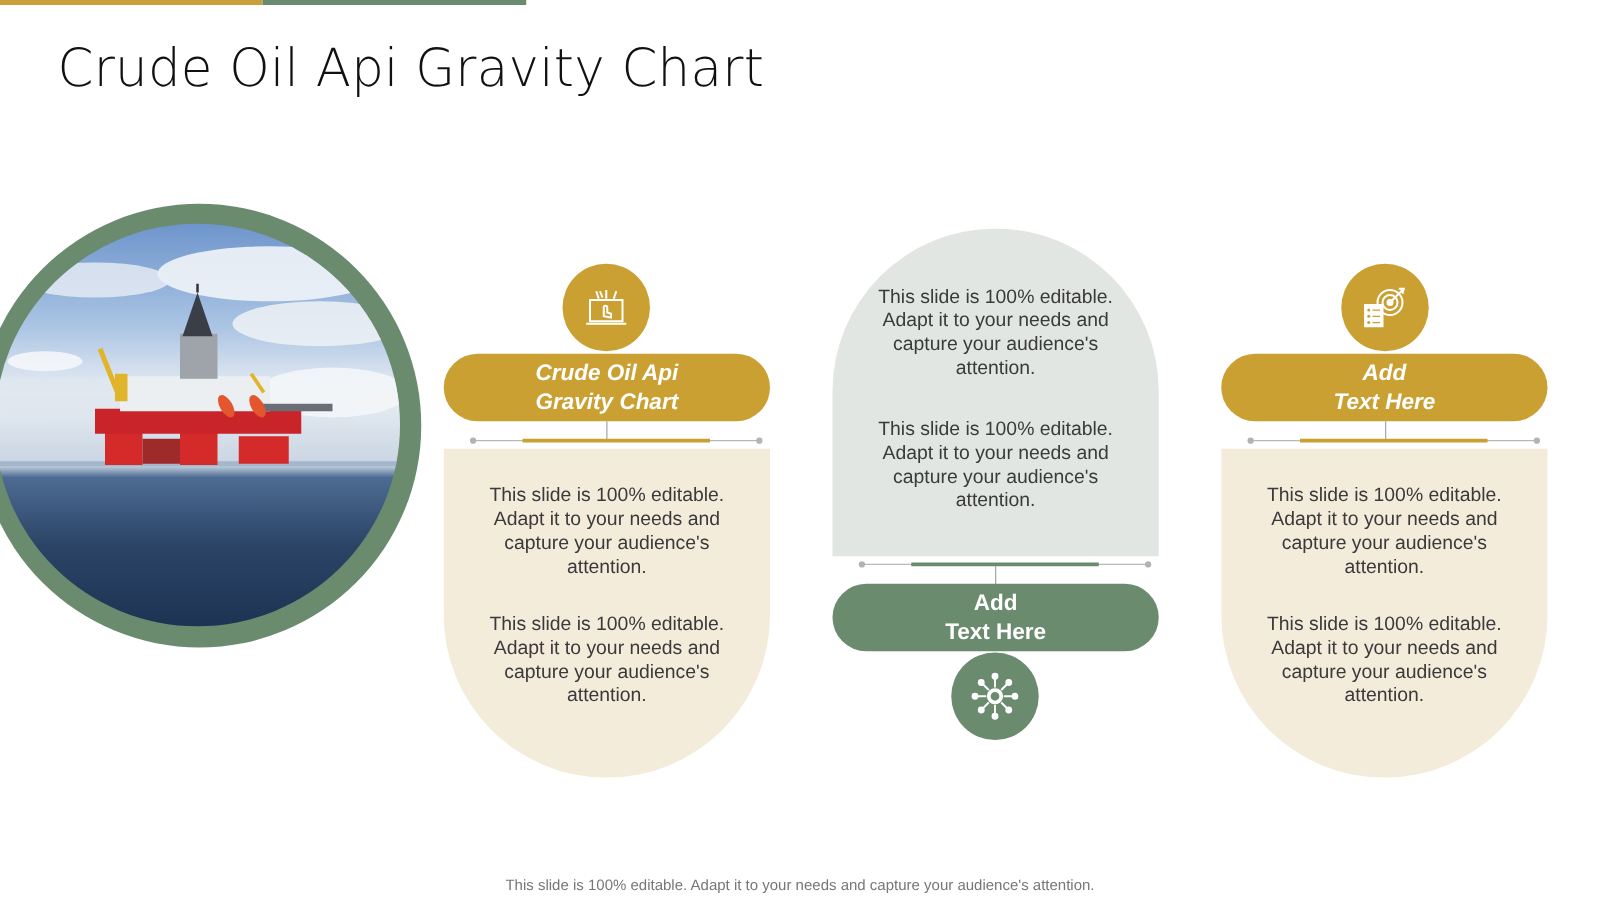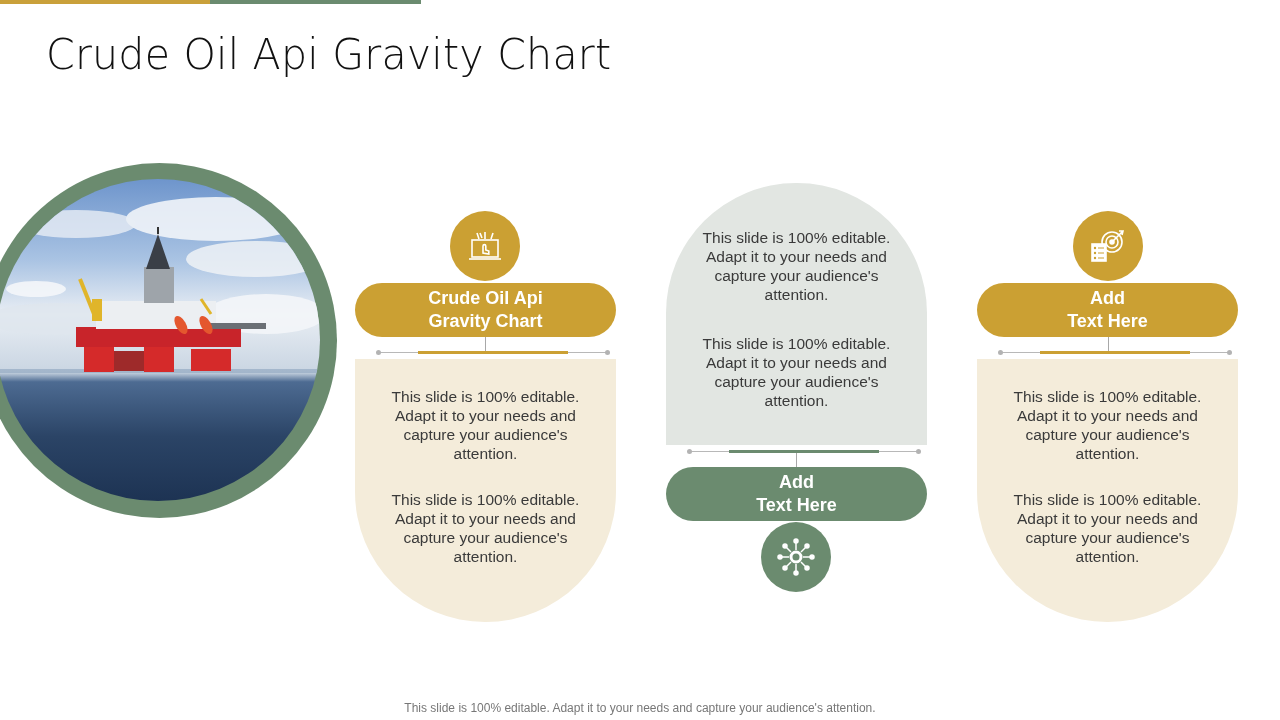--- a/index.html
+++ b/index.html
@@ -25,21 +25,21 @@
   .photo {
     position: absolute; left: -4px; top: 179px; width: 324px; height: 322px;
     border-radius: 50%; overflow: hidden;
     background: linear-gradient(180deg, #6e95cc 0%, #a9c3e3 25%, #e9eef4 42%, #c9d5e2 60%, #4d6b92 63%, #2b4466 80%, #1d3353 100%);
   }
   .photo svg { position: absolute; left: 0; top: 0; }
   .icon-circle {
     position: absolute; width: 70px; height: 70px; border-radius: 50%;
     display: flex; align-items: center; justify-content: center;
   }
-  .gold-bg { background: #cba033; }
+  .gold-bg { background: #cba033; font-style: italic; }
   .green-bg { background: #6b8b6f; }
 
   .pill {
     position: absolute; width: 261px; height: 54px; border-radius: 27px;
     display: flex; align-items: center; justify-content: center; text-align: center;
     color: #fff; font-weight: bold; font-size: 18px; line-height: 23px;
     font-family: "Liberation Sans", sans-serif;
   }
   .pill span { display: block; white-space: pre-line; }
 

